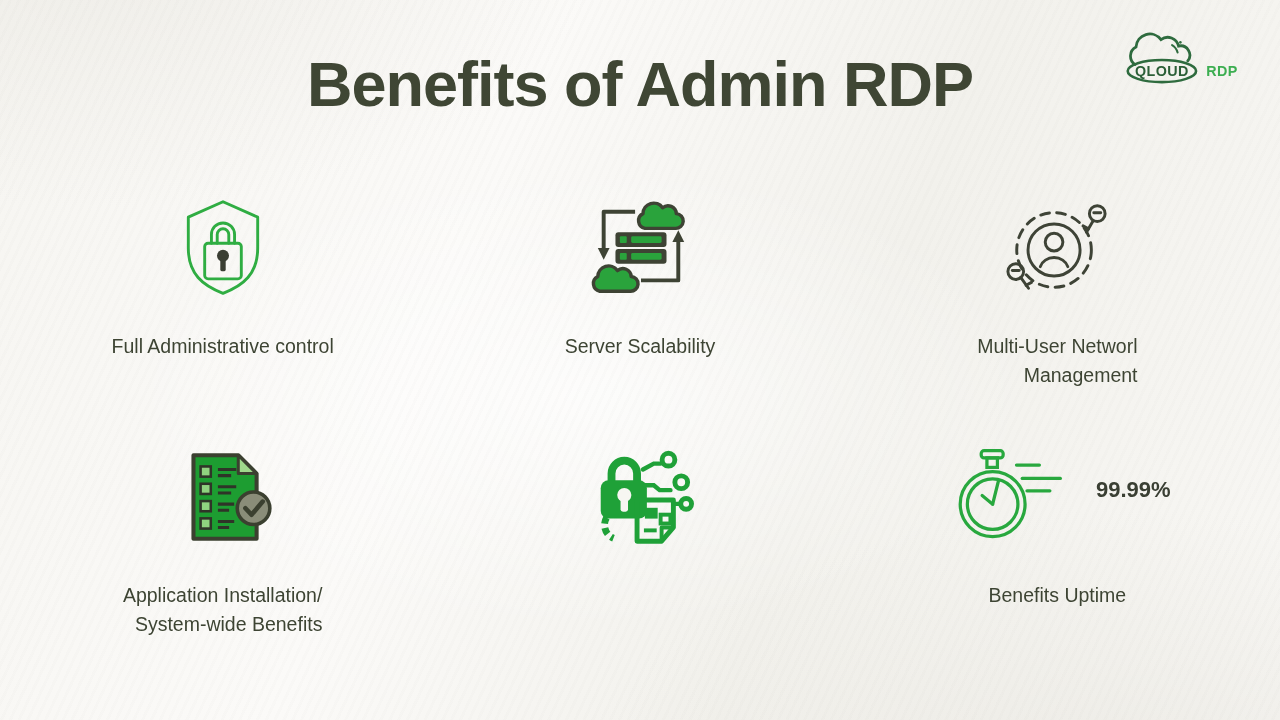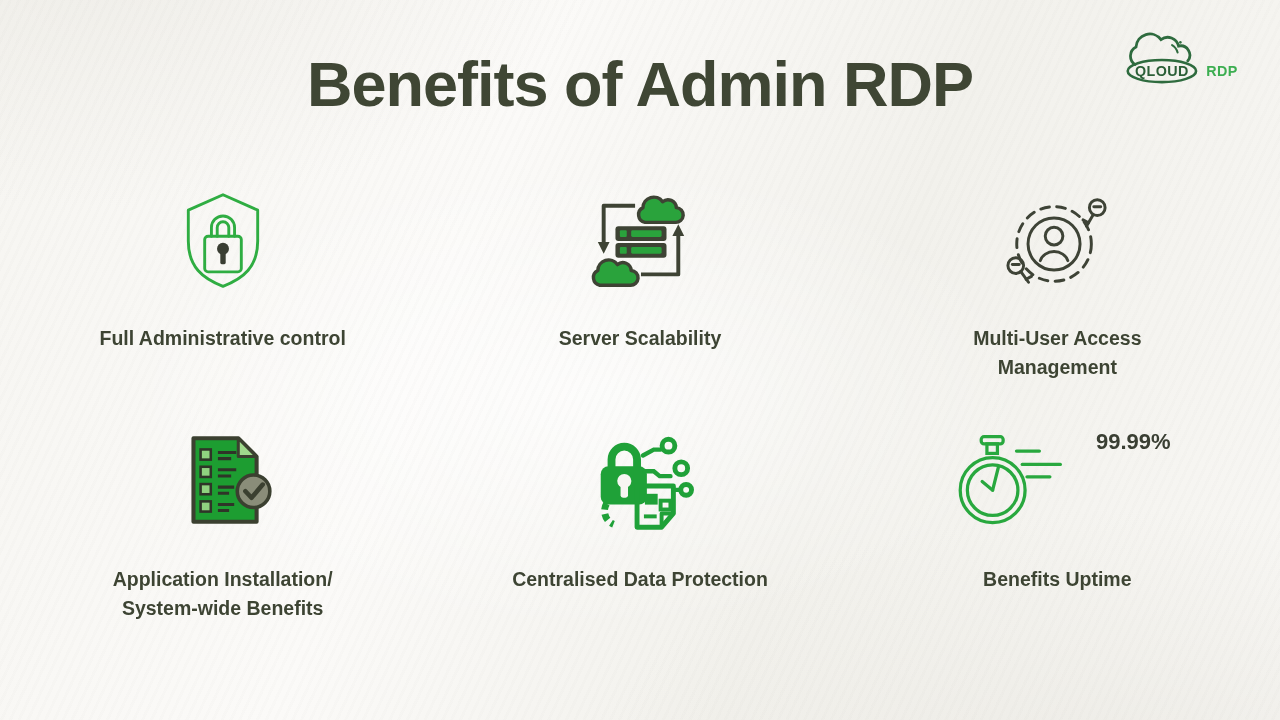--- a/index.html
+++ b/index.html
@@ -46,30 +46,31 @@
 
   .cell {
     display: flex;
     flex-direction: column;
     align-items: center;
   }
 
   .icon-wrap {
     height: 120px;
     display: flex;
+    align-items: center;
     justify-content: center;
     gap: 28px;
   }
 
   .label {
-    margin-top: 16px;
+    margin-top: 24px;
     font-size: 19.5px;
-    font-weight: 700;
+    font-weight: 400;
     color: #3d4433;
-    text-align: center;
+    text-align: right;
     white-space: pre-line;
     line-height: 1.5;
     min-height: 30px;
   }
 
   .stat {
     font-size: 22px;
     font-weight: 700;
     color: #3a3f33;
     margin-bottom: 14px;
@@ -153,21 +154,21 @@
           <path d="M92 27 L85 39"></path>
           <path d="M87 35.5 l-5.5 -3"></path>
 
           <circle cx="13" cy="79" r="8"></circle>
           <path d="M9.5 78 H16.5"></path>
           <path d="M18 85 L26 96"></path>
           <path d="M23.5 93 l5.5 -3"></path>
         </g>
       </svg>
     </div>
-    <div class="label">Multi-User Access
+    <div class="label">Multi-User Networl
 Management</div>
   </div>
 
   <div class="cell">
     <div class="icon-wrap">
       <svg viewBox="0 0 110 100" width="112" height="102">
         <path d="M26 9 H70 L88 27 V91 H26 Z" fill="#1d9d31" stroke="#3b4030" stroke-width="4" stroke-linejoin="round"></path>
         <path d="M70 9 V27 H88 Z" fill="#9fd98c" stroke="#3b4030" stroke-width="3" stroke-linejoin="round"></path>
         <g>
           <rect x="33" y="20" width="10" height="10" fill="#8fd27f" stroke="#2f3428" stroke-width="2.5"></rect>
@@ -207,21 +208,20 @@
         <g fill="none" stroke="#1fa138" stroke-width="4.5" stroke-linecap="round">
           <path d="M58 27 l11 -6 h7"></path>
           <path d="M60 43 h9 l6 5 h11"></path>
           <path d="M89 62 h6"></path>
         </g>
         <circle cx="84" cy="17" r="6.5" fill="none" stroke="#1fa138" stroke-width="5"></circle>
         <circle cx="97" cy="40" r="6.5" fill="none" stroke="#1fa138" stroke-width="5"></circle>
         <circle cx="102" cy="62" r="5.5" fill="none" stroke="#1fa138" stroke-width="5"></circle>
       </svg>
     </div>
-    <div class="label">Centralised Data Protection</div>
   </div>
 
   <div class="cell">
     <div class="icon-wrap">
       <svg viewBox="0 0 130 112" width="124" height="107">
         <g fill="none" stroke="#28a83e" stroke-width="3.4" stroke-linecap="round">
           <rect x="39" y="8" width="23" height="7.5" rx="3"></rect>
           <rect x="45" y="15.5" width="11" height="10"></rect>
           <circle cx="51" cy="64" r="34"></circle>
           <circle cx="51" cy="64" r="26.5"></circle>

